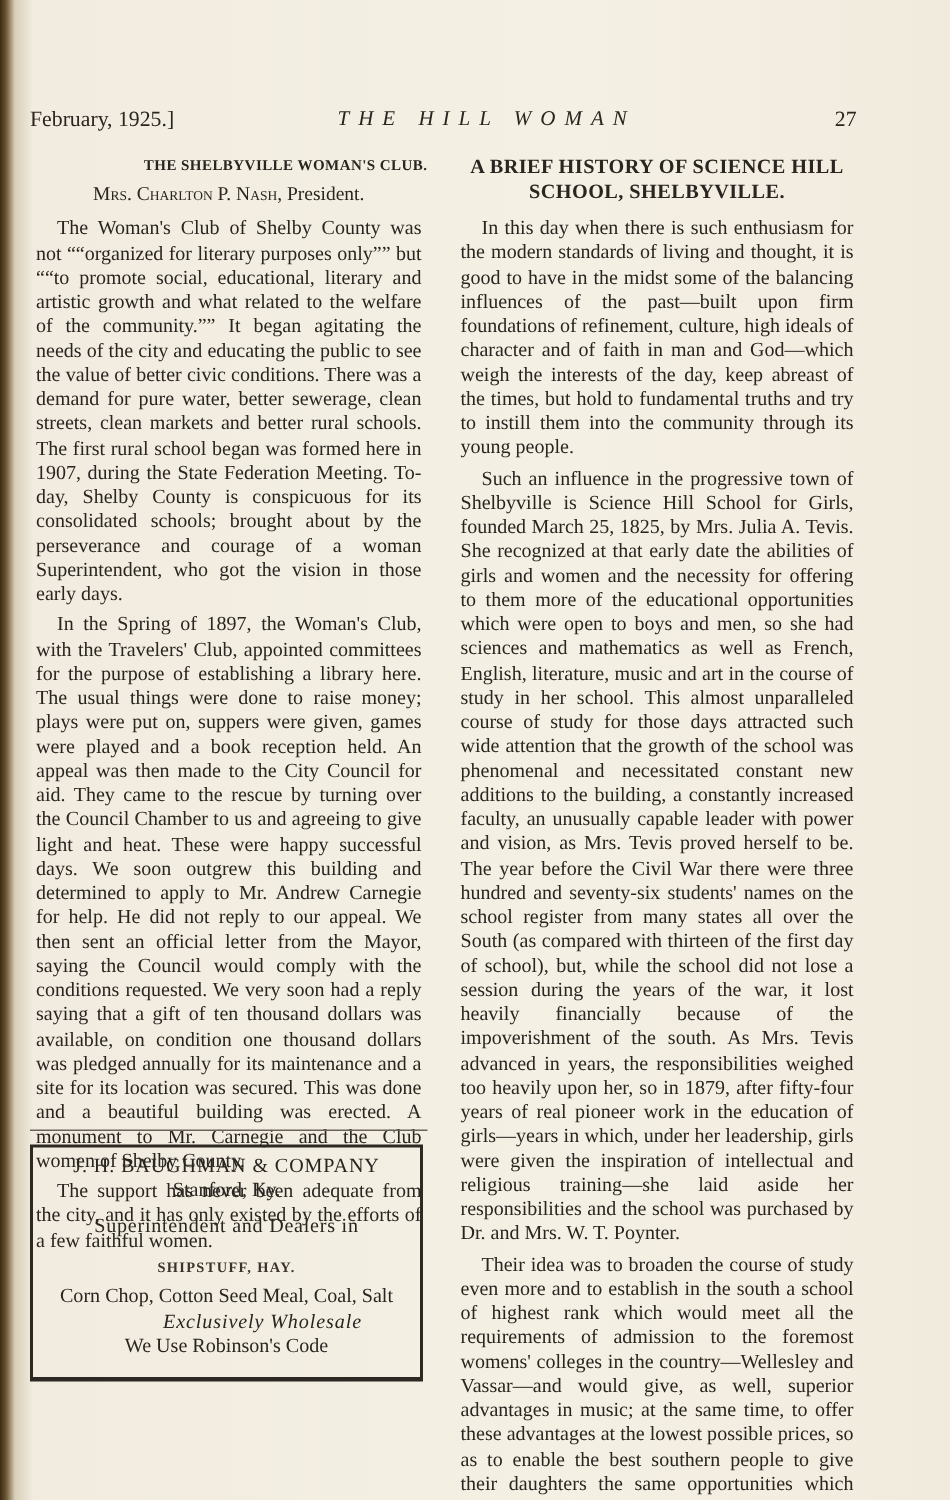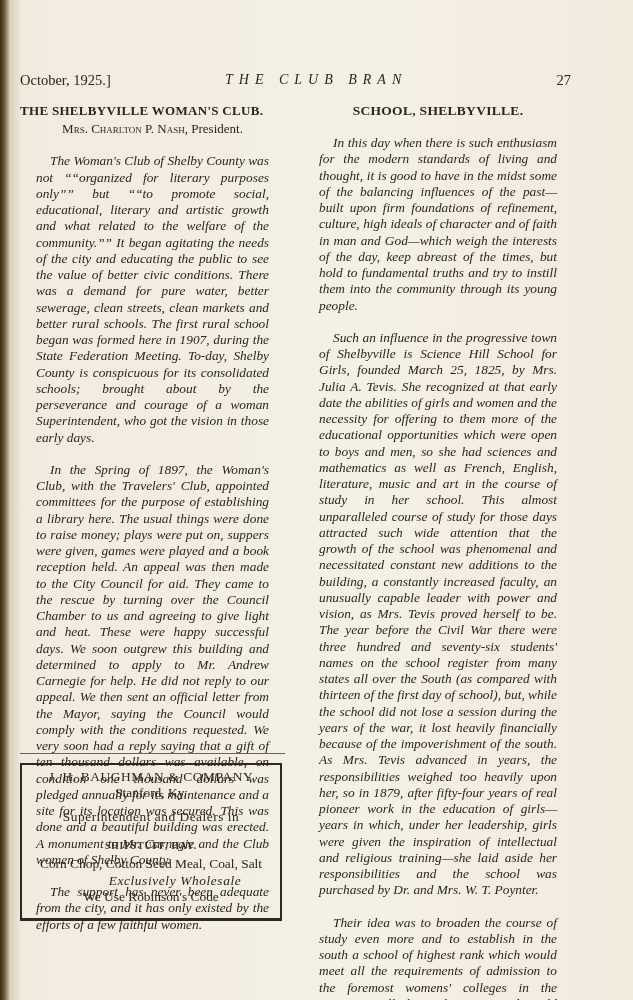--- a/index.html
+++ b/index.html
@@ -13,46 +13,46 @@
     .runhead { position: absolute; top: 72px; left: 20px; right: 62px; height: 18px; font-size: 14.5px; }
     .runhead .date { position: absolute; left: 0; top: 0; }
     .runhead .mag { position: absolute; left: 205px; top: 0; font-style: italic; letter-spacing: 6px; font-size: 14px; }
     .runhead .pg { position: absolute; right: 0; top: 0; }
 
     .col { position: absolute; font-size: 13.35px; line-height: 16.25px; text-align: justify; }
     .col-left { left: 20px; top: 102px; width: 265px; }
     .col-right { left: 303px; top: 102px; width: 270px; }
 
     .title { text-align: center; font-size: 13.5px; letter-spacing: 0.3px; margin: 0; line-height: 17px; }
-    .col-left .title { text-align: left; white-space: nowrap; font-size: 13px; }
+    .col-left .title { text-align: right; white-space: nowrap; font-size: 10px; }
     .byline { text-align: center; font-size: 13px; margin: 2px 0 7px 0; font-variant: small-caps; }
     .byline .plain { font-variant: normal; }
-    p { margin: 16px; text-indent: 14px; font-style: italic; }
+    p { margin: 4px; text-indent: 14px; }
     .col-right .title + .title { margin-bottom: 8px; }
 
     .rule { position: absolute; left: 20px; width: 265px; height: 0; border-top: 1.5px solid #3a332b; }
     .rule.thin { border-top: 1px solid #6a635a; }
     .ad {
       position: absolute; left: 20px; top: 763px; width: 262px; height: 158px;
       border: 2px solid #2e2822; border-top-width: 2px; border-bottom-width: 3px;
       text-align: center; font-size: 13.4px; line-height: 15.5px;
       padding-top: 4px; box-sizing: border-box;
     }
     .ad .co { letter-spacing: 0.6px; }
     .ad .mfg { margin-top: 9px; letter-spacing: 0.5px; }
     .ad .goods { font-size: 9.6px; letter-spacing: 0.9px; margin-top: 8px; line-height: 14px; font-weight: bold; color: #3a332b; }
     .ad .line2 { margin-top: 3px; }
     .ad .ital { font-style: italic; letter-spacing: 0.6px; margin-top: 2px; margin-left: 48px; }
   </style>
 </head>
 <body>
 
 <div class="runhead">
-  <span class="date">October, 1925.]</span>
-  <span class="mag">THE CLUB BRAN</span>
+  <span class="date">February, 1925.]</span>
+  <span class="mag">THE HILL WOMAN</span>
   <span class="pg">27</span>
 </div>
 
 <div class="col col-left">
   <h2 class="title">THE SHELBYVILLE WOMAN'S CLUB.</h2>
   <div class="byline">
     <span>Mrs. Charlton P. Nash,</span><span class="plain"> President.</span>
   </div>
   <p>The Woman's Club of Shelby County was not ““organized for literary purposes only”” but ““to promote social, educational, literary and artistic growth and what related to the welfare of the community.”” It began agitating the needs of the city and educating the public to see the value of better civic conditions. There was a demand for pure water, better sewerage, clean streets, clean markets and better rural schools. The first rural school began was formed here in 1907, during the State Federation Meeting. To-day, Shelby County is conspicuous for its consolidated schools; brought about by the perseverance and courage of a woman Superintendent, who got the vision in those early days.</p>
   <p>In the Spring of 1897, the Woman's Club, with the Travelers' Club, appointed committees for the purpose of establishing a library here. The usual things were done to raise money; plays were put on, suppers were given, games were played and a book reception held. An appeal was then made to the City Council for aid. They came to the rescue by turning over the Council Chamber to us and agreeing to give light and heat. These were happy successful days. We soon outgrew this building and determined to apply to Mr. Andrew Carnegie for help. He did not reply to our appeal. We then sent an official letter from the Mayor, saying the Council would comply with the conditions requested. We very soon had a reply saying that a gift of ten thousand dollars was available, on condition one thousand dollars was pledged annually for its maintenance and a site for its location was secured. This was done and a beautiful building was erected. A monument to Mr. Carnegie and the Club women of Shelby County.</p>
@@ -65,17 +65,18 @@
   <div class="co">J. H. BAUGHMAN &amp; COMPANY</div>
   <div>Stanford, Ky.</div>
   <div class="mfg">Superintendent and Dealers in</div>
   <div class="goods" style="margin-top:14px">SHIPSTUFF, HAY.</div>
   <div class="line2">Corn Chop, Cotton Seed Meal, Coal, Salt</div>
   <div class="ital">Exclusively Wholesale</div>
   <div>We Use Robinson's Code</div>
 </div>
 
 <div class="col col-right">
+  <h2 class="title">A BRIEF HISTORY OF SCIENCE HILL</h2>
   <h2 class="title">SCHOOL, SHELBYVILLE.</h2>
   <p>In this day when there is such enthusiasm for the modern standards of living and thought, it is good to have in the midst some of the balancing influences of the past—built upon firm foundations of refinement, culture, high ideals of character and of faith in man and God—which weigh the interests of the day, keep abreast of the times, but hold to fundamental truths and try to instill them into the community through its young people.</p>
   <p>Such an influence in the progressive town of Shelbyville is Science Hill School for Girls, founded March 25, 1825, by Mrs. Julia A. Tevis. She recognized at that early date the abilities of girls and women and the necessity for offering to them more of the educational opportunities which were open to boys and men, so she had sciences and mathematics as well as French, English, literature, music and art in the course of study in her school. This almost unparalleled course of study for those days attracted such wide attention that the growth of the school was phenomenal and necessitated constant new additions to the building, a constantly increased faculty, an unusually capable leader with power and vision, as Mrs. Tevis proved herself to be. The year before the Civil War there were three hundred and seventy-six students' names on the school register from many states all over the South (as compared with thirteen of the first day of school), but, while the school did not lose a session during the years of the war, it lost heavily financially because of the impoverishment of the south. As Mrs. Tevis advanced in years, the responsibilities weighed too heavily upon her, so in 1879, after fifty-four years of real pioneer work in the education of girls—years in which, under her leadership, girls were given the inspiration of intellectual and religious training—she laid aside her responsibilities and the school was purchased by Dr. and Mrs. W. T. Poynter.</p>
   <p>Their idea was to broaden the course of study even more and to establish in the south a school of highest rank which would meet all the requirements of admission to the foremost womens' colleges in the country—Wellesley and Vassar—and would give, as well, superior advantages in music; at the same time, to offer these advantages at the lowest possible prices, so as to enable the best southern people to give their daughters the same opportunities which northern girls, whose parents were not so handicapped by the war, were enjoying. There was still a predominance of superficial education for girls and the</p>
 </div>
 
 </body></html>

